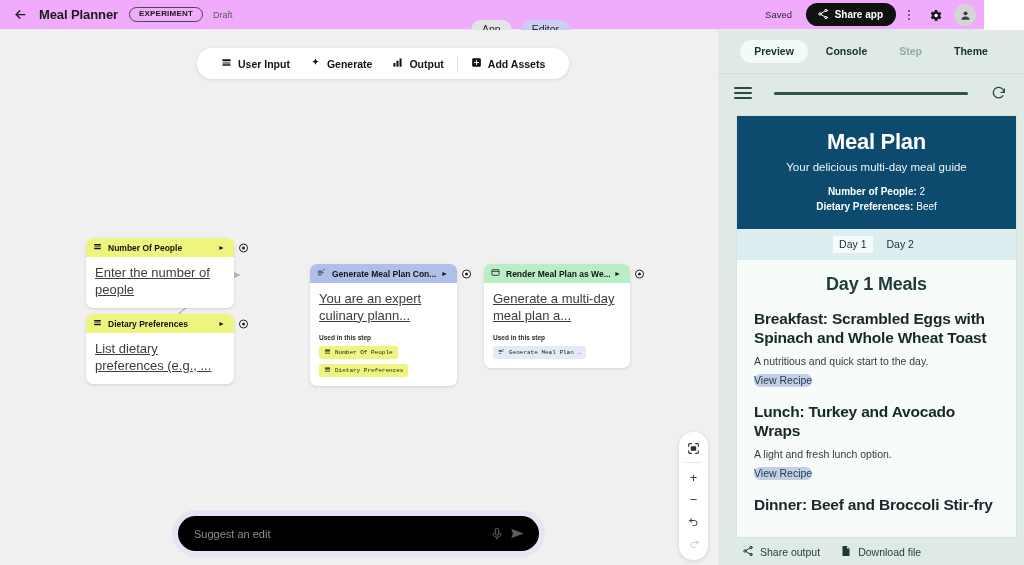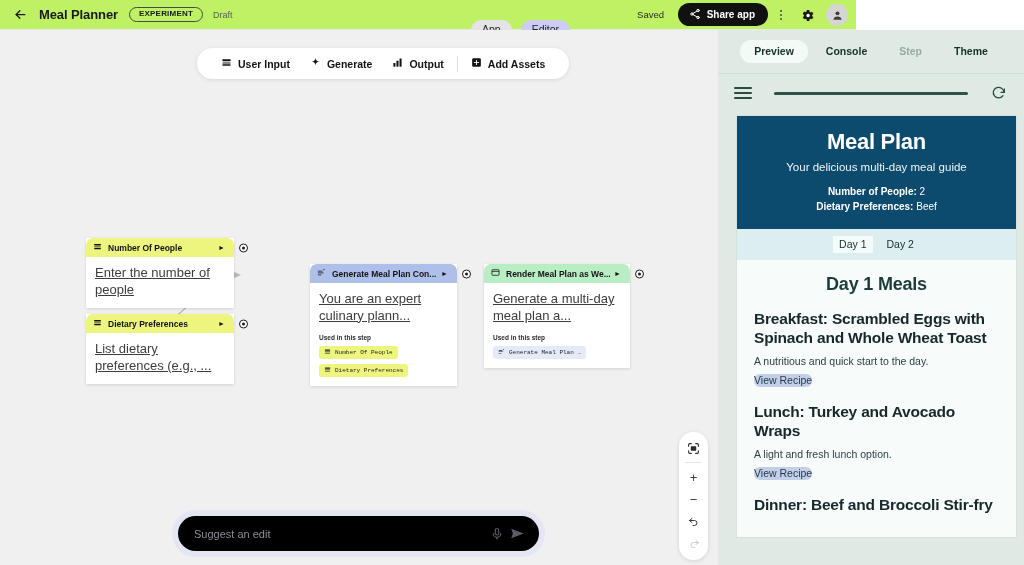--- a/index.html
+++ b/index.html
@@ -6,22 +6,22 @@
   html, body {
     width: 1024px; height: 565px;
     overflow: hidden;
     font-family: "Liberation Sans", sans-serif;
     background: #ffffff;
   }
   #app { position: relative; width: 1024px; height: 565px; overflow: hidden; background:#fff; }
 
   
   .topbar {
-    position: absolute; top: 0; left: 0; width: 856px; height: 30px;
-    background: #bef264; border-bottom: 1px solid #e8e8e8;
+    position: absolute; top: 0; left: 0; width: 984px; height: 30px;
+    background: #f0abfc; border-bottom: 1px solid #e8e8e8;
     display: flex; align-items: center;
   }
   .back-arrow {
     margin-left: 11px; width: 18px; height: 18px;
     display: flex; align-items: center; justify-content: center;
     color: #1b1b1b; cursor: pointer;
   }
   .app-title {
     margin-left: 10px; font-size: 13px; font-weight: bold; color: #1a1a1a;
     letter-spacing: -0.1px;
@@ -85,21 +85,21 @@
   }
   .nt-item {
     display: flex; align-items: center; gap: 6px;
     font-size: 10.5px; font-weight: bold; color: #131313;
     padding: 0 10px; cursor: pointer; white-space: nowrap;
   }
   .nt-divider { width: 1px; height: 16px; background: #dcdcdc; margin: 0 3px; }
 
   
   .node {
-    position: absolute; border-radius: 0; background: #fff;
+    position: absolute; border-radius: 7px; background: #fff;
     box-shadow: 0 1px 3px rgba(0,0,0,0.13);
     overflow: visible;
   }
   .node-head {
     height: 19px; border-radius: 7px 7px 0 0;
     display: flex; align-items: center; padding: 0 7px;
     font-size: 8.5px; font-weight: bold; color: #131313;
     position: relative;
   }
   .node-head.yellow { background: #edf57f; }
@@ -559,15 +559,38 @@
           <div class="meal-desc">A light and fresh lunch option.</div>
           <a class="view-recipe">View Recipe</a>
         </div>
 
         <div>
           <div class="meal-title">Dinner: Beef and Broccoli Stir-fry</div>
         </div>
       </div>
     </div>
 
+    <div class="pv-bottombar">
+      <div class="pv-bb-item">
+        <span>
+          <svg width="12" height="12" viewBox="0 0 24 24" fill="none" stroke="#1f3b35" stroke-width="2" stroke-linecap="round">
+            <circle cx="18" cy="5" r="2.4"></circle>
+              <circle cx="6" cy="12" r="2.4"></circle>
+              <circle cx="18" cy="19" r="2.4"></circle>
+            <line x1="8.1" y1="10.9" x2="15.9" y2="6.1"></line>
+              <line x1="8.1" y1="13.1" x2="15.9" y2="17.9"></line>
+          </svg>
+        </span>
+        <span>Share output</span>
+      </div>
+      <div class="pv-bb-item">
+        <span>
+          <svg width="12" height="12" viewBox="0 0 24 24" fill="#1f3b35">
+            <path d="M5 2h9l5 5v15H5z"></path>
+              <path d="M14 2v5h5" fill="#dfeae5"></path>
+          </svg>
+        </span>
+        <span>Download file</span>
+      </div>
+    </div>
   </div>
 
 </div>
 
 </body></html>

